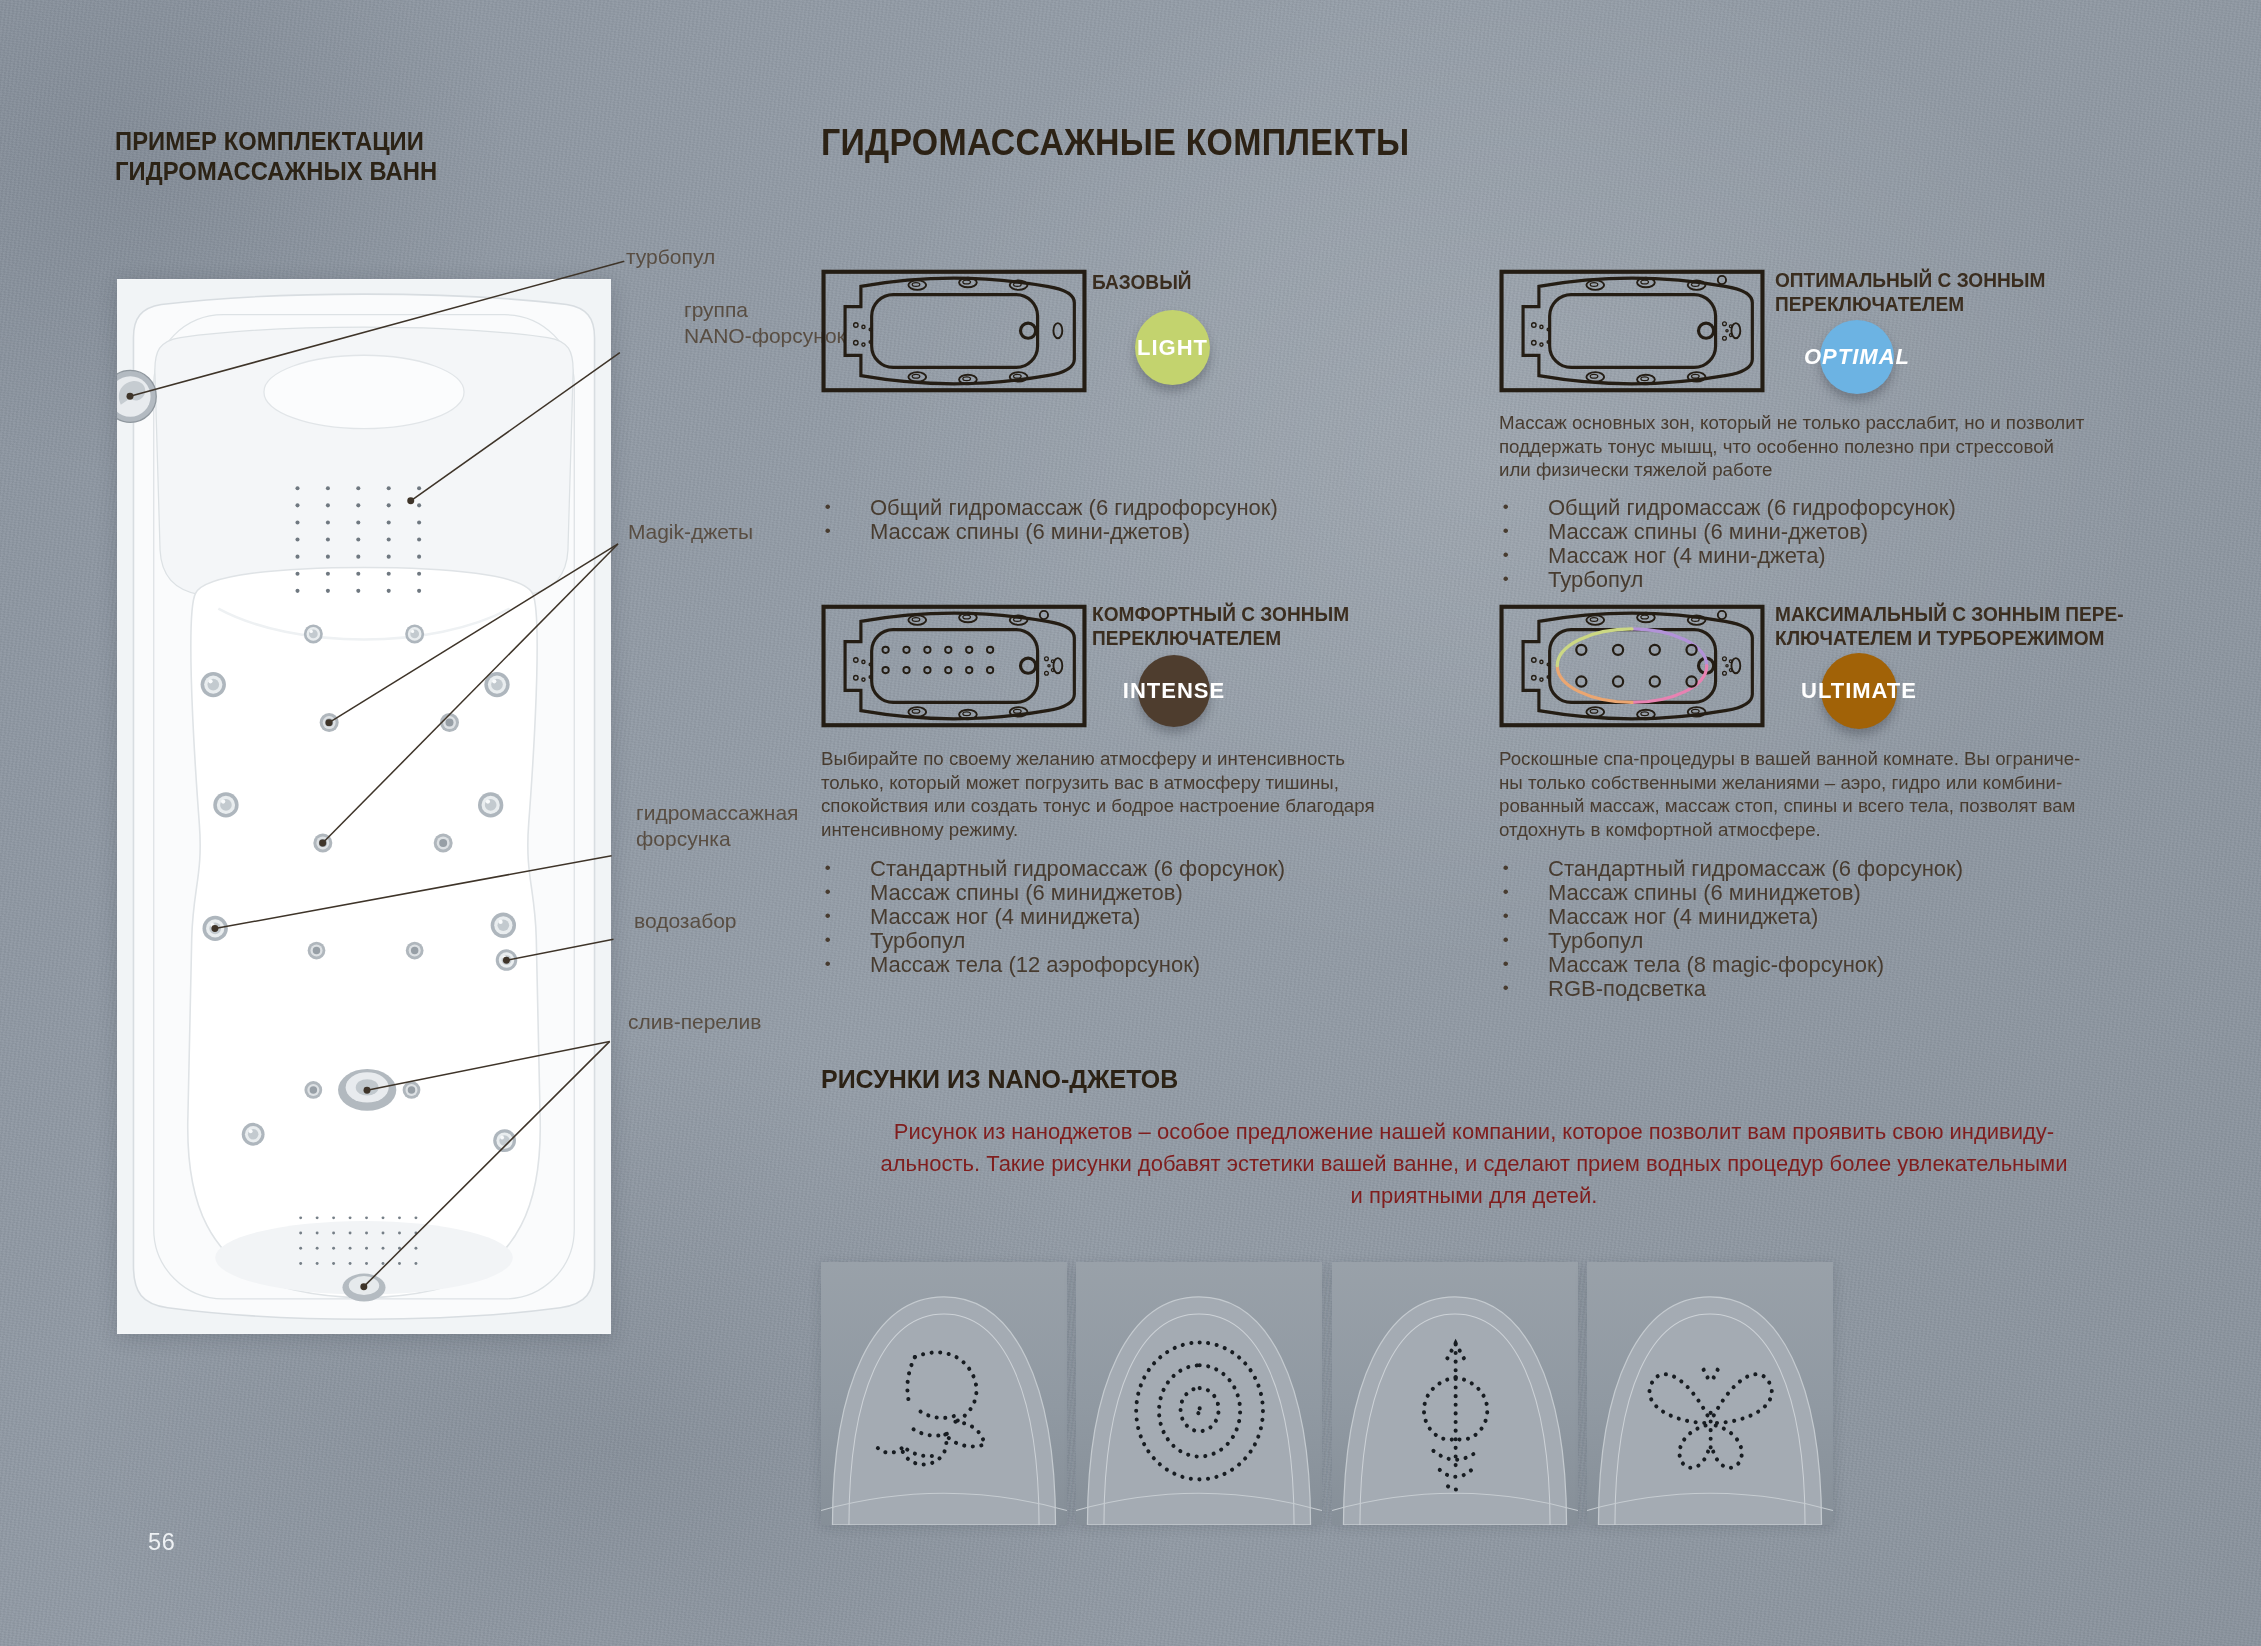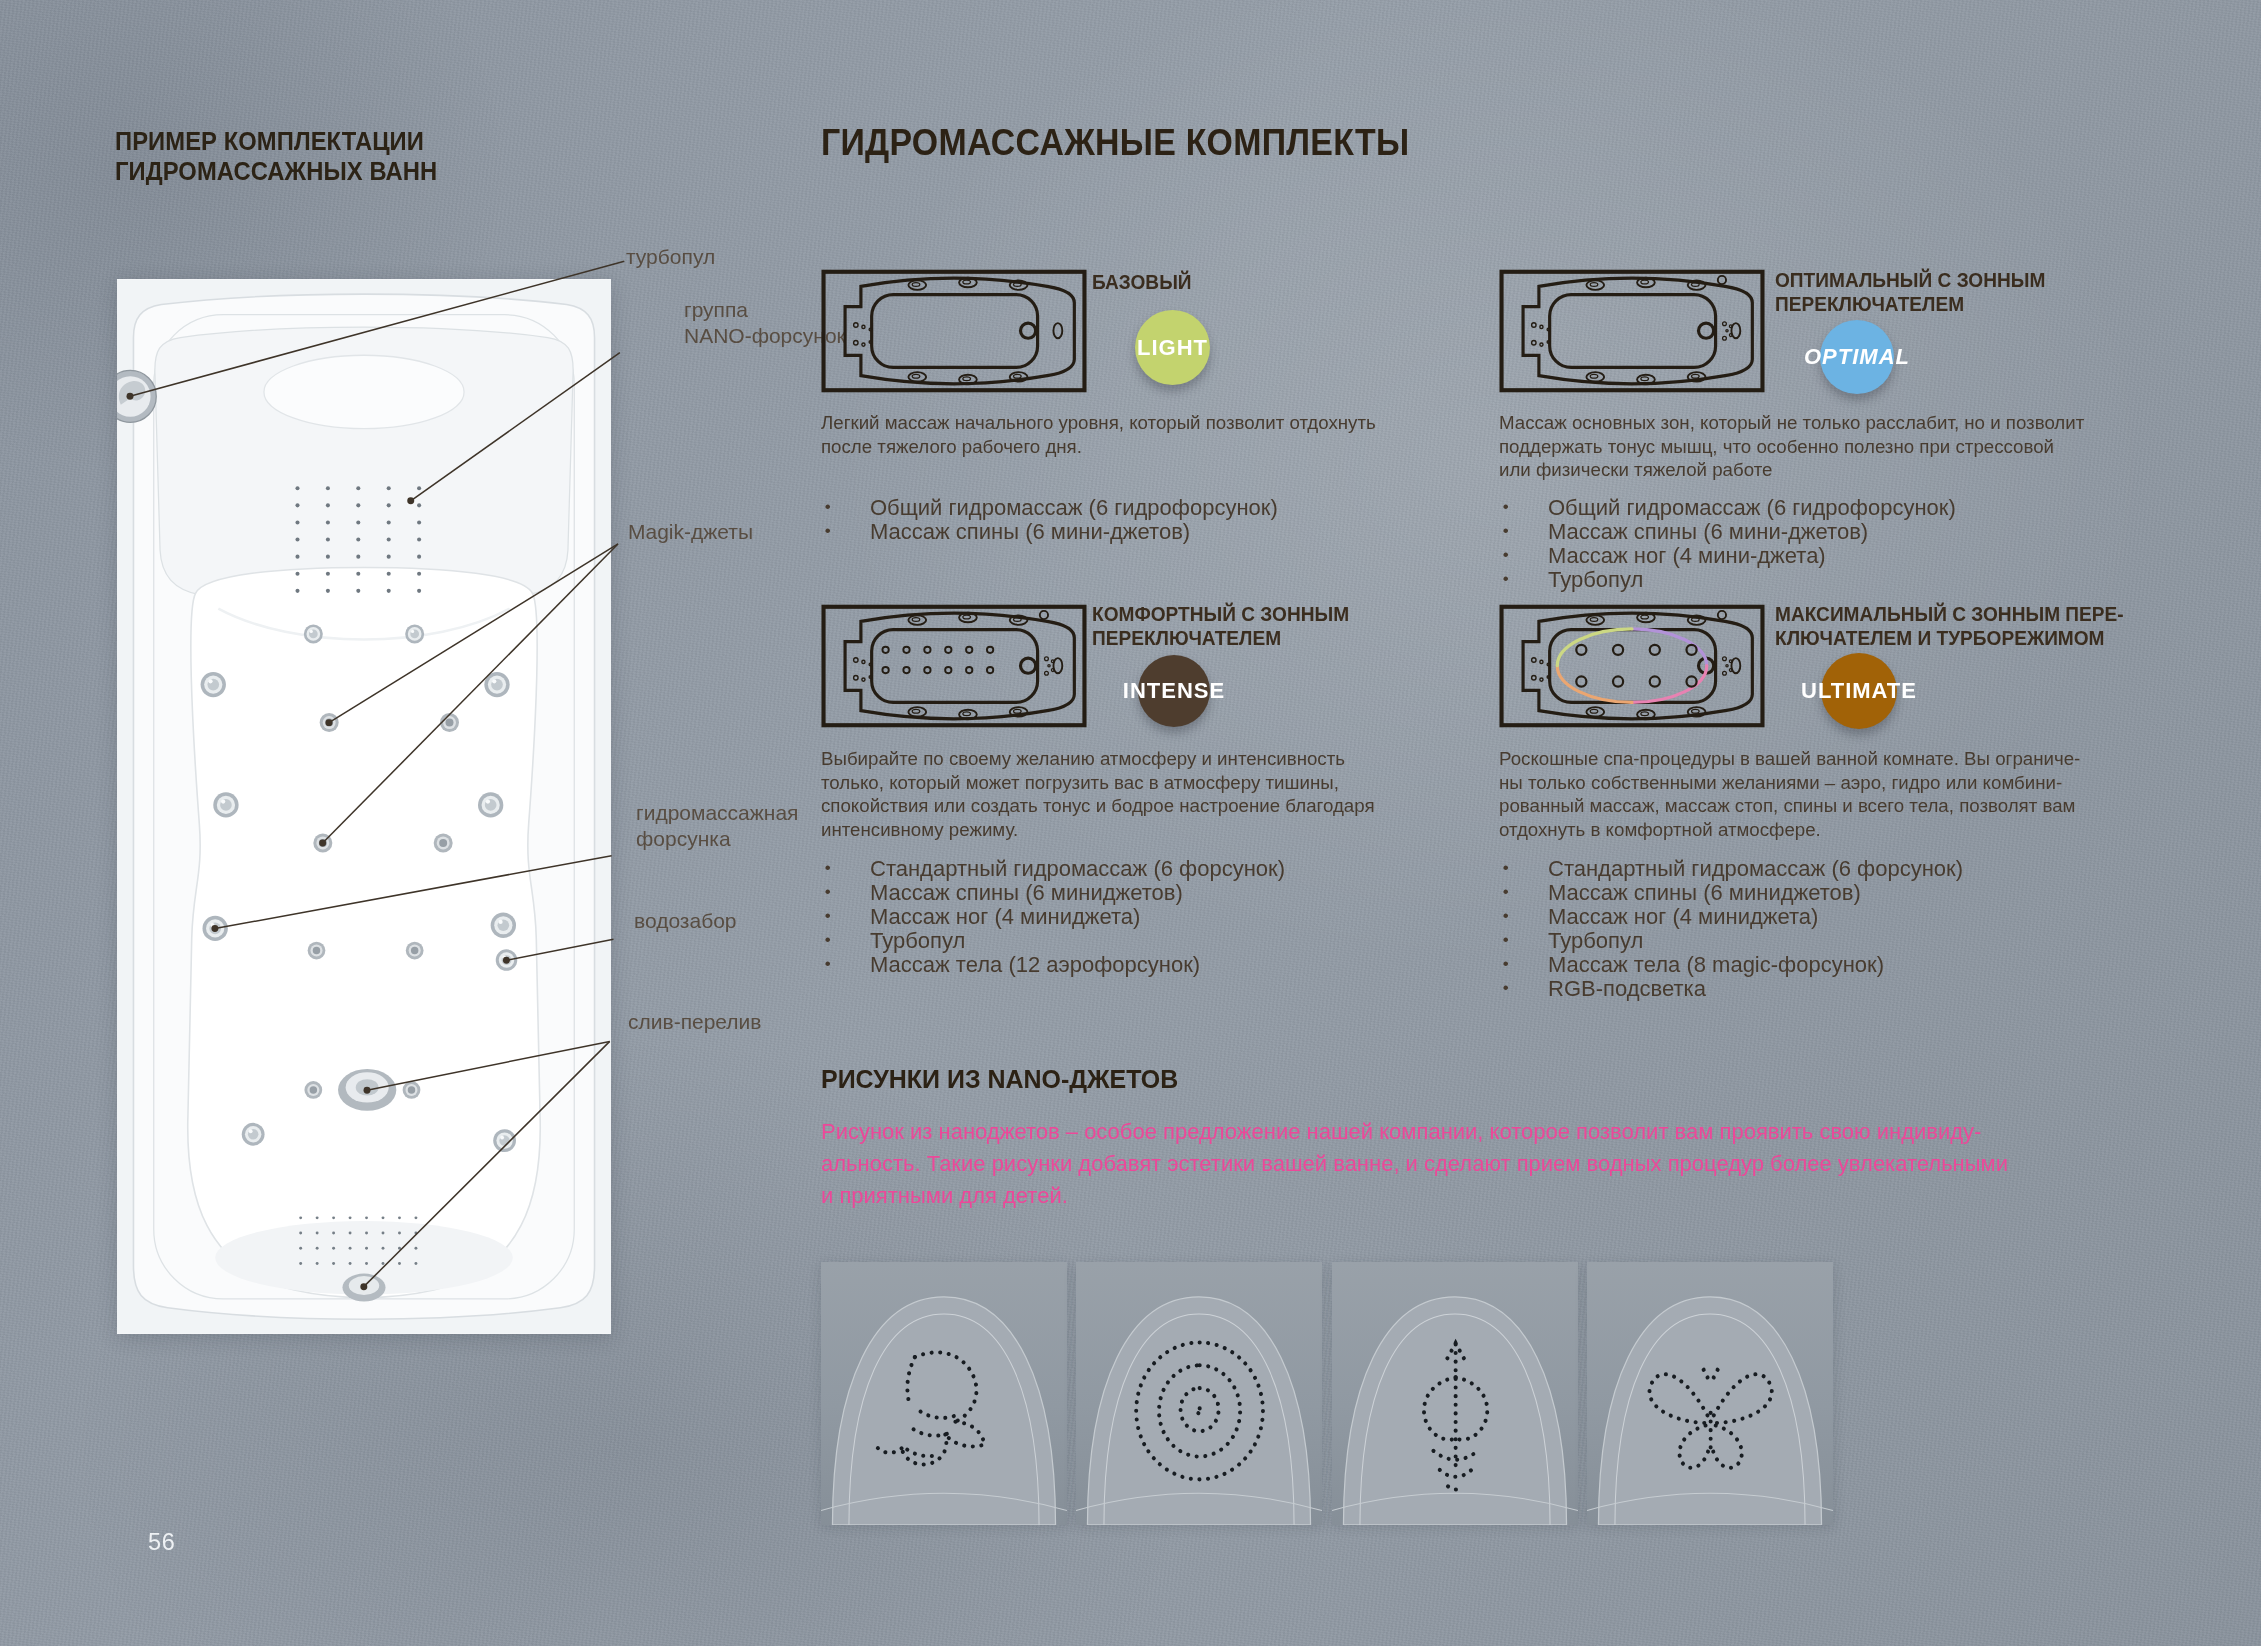--- a/index.html
+++ b/index.html
@@ -27,21 +27,21 @@
       white-space:pre-line;transform:scaleX(.97);transform-origin:left top;}
   .badge{border-radius:50%;display:flex;align-items:center;justify-content:center;
       color:#ffffff;font-weight:700;font-size:22px;letter-spacing:1px;
       box-shadow:0 6.3px 10px rgba(35,40,50,.30);margin-left:44px;}
   .desc{font-size:18.7px;line-height:23.5px;color:#473b2f;white-space:pre-line;}
   .feature-list{list-style:none;margin:0;padding:0;font-size:22px;line-height:24px;color:#473b2f;}
   .feature-list li{position:relative;padding-left:49px;}
   .feature-list li::before{content:"•";position:absolute;left:3.8px;top:-0.6px;font-size:17px;}
   .section-h{font-size:26px;font-weight:700;color:#2c2215;transform:scaleX(.96);
       transform-origin:left top;}
-  .section-p{font-size:22px;line-height:32px;color:#ec4899;white-space:pre-line;}
+  .section-p{font-size:22px;line-height:32px;color:#7f1d1d;white-space:pre-line;text-align:center;}
   .tile{background:linear-gradient(180deg,#99a1a9 0%,#9099a2 55%,#868f98 100%);
       box-shadow:0 2.5px 11.4px rgba(30,35,45,.15);}
   .pagenum{font-size:23.5px;font-weight:300;color:#eef1f4;letter-spacing:0.6px;}
   svg{display:block}
 </style>
 </head>
 <body>
 
 <div id="stage">
 
@@ -391,22 +391,20 @@
   <div class="abs card-title" style="left:1092px;top:603px;width:355px;">КОМФОРТНЫЙ С ЗОННЫМ
 ПЕРЕКЛЮЧАТЕЛЕМ</div>
   <div class="abs card-title" style="left:1775px;top:603px;width:380px;">МАКСИМАЛЬНЫЙ С ЗОННЫМ ПЕРЕ-
 КЛЮЧАТЕЛЕМ И ТУРБОРЕЖИМОМ</div>
 
   <div class="abs badge" style="left: 1091px; top: 310px; width: 75px; height: 75px; background: rgb(195, 211, 110);">LIGHT</div>
   <div class="abs badge" style="left: 1776px; top: 320px; width: 74px; height: 74px; background: rgb(108, 179, 227); font-style: italic;">OPTIMAL</div>
   <div class="abs badge" style="left: 1094px; top: 655px; width: 72px; height: 72px; background: rgb(78, 61, 46);">INTENSE</div>
   <div class="abs badge" style="left: 1777px; top: 653px; width: 76px; height: 76px; background: #a16207;">ULTIMATE</div>
 
-  <div class="abs desc" style="left:821px;top:411px;width:590px;">Легкий массаж начального уровня, который позволит отдохнуть
-после тяжелого рабочего дня.</div>
   <div class="abs desc" style="left:1499px;top:411px;width:599px;">Массаж основных зон, который не только расслабит, но и позволит
 поддержать тонус мышц, что особенно полезно при стрессовой
 или физически тяжелой работе</div>
   <div class="abs desc" style="left:821px;top:747px;width:593px;">Выбирайте по своему желанию атмосферу и интенсивность
 только, который может погрузить вас в атмосферу тишины,
 спокойствия или создать тонус и бодрое настроение благодаря
 интенсивному режиму.</div>
   <div class="abs desc" style="left:1499px;top:747px;width:599px;">Роскошные спа-процедуры в вашей ванной комнате. Вы ограниче-
 ны только собственными желаниями – аэро, гидро или комбини-
 рованный массаж, массаж стоп, спины и всего тела, позволят вам

